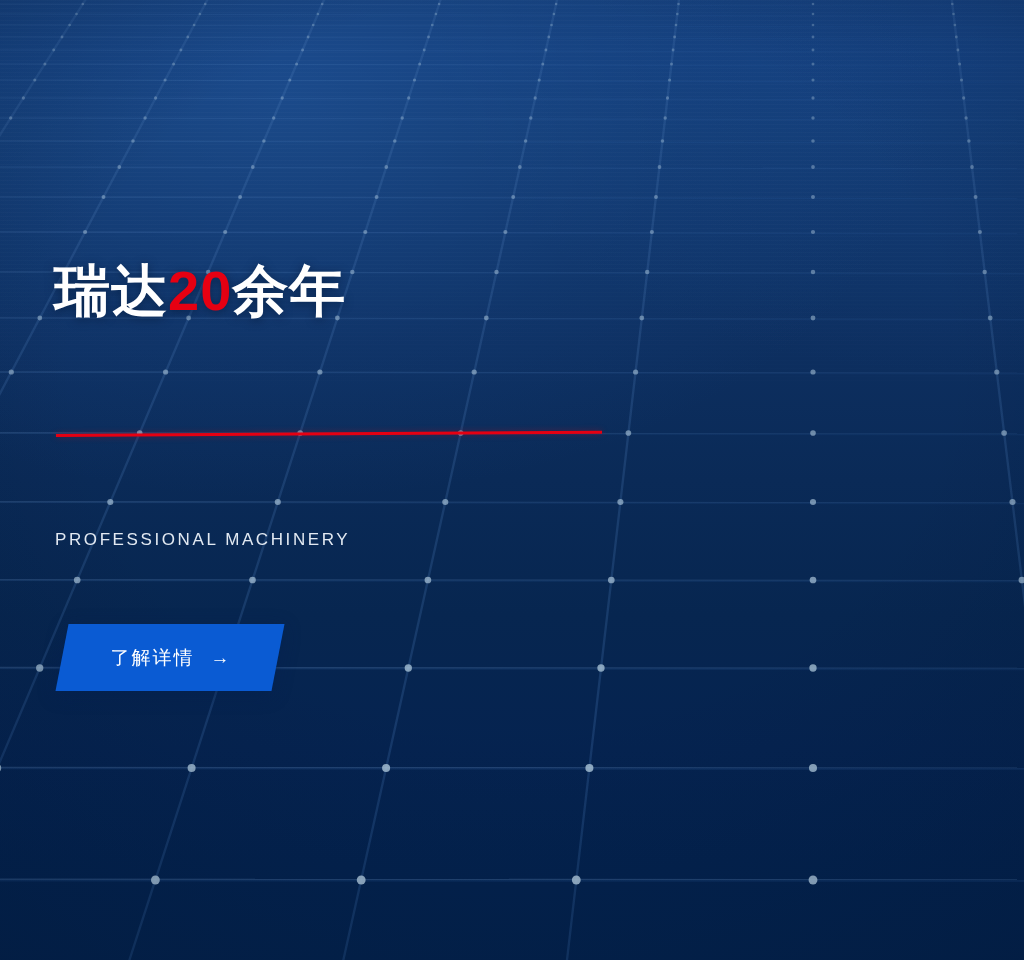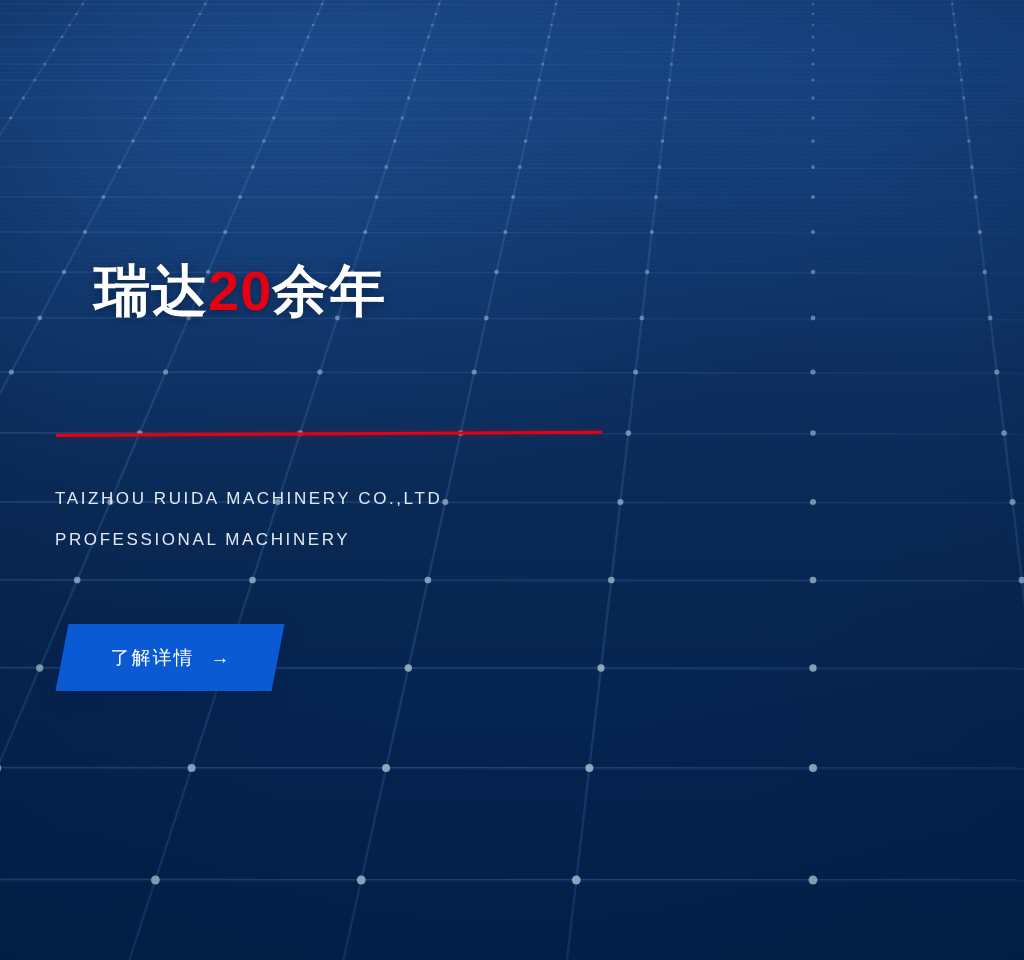--- a/index.html
+++ b/index.html
@@ -78,21 +78,21 @@
     margin: 0;
     padding: 0;
     font-size: 56px;
     font-weight: bold;
     line-height: 86px;
     color: #ffffff;
     letter-spacing: 1px;
     text-shadow: 0 2px 10px rgba(2,20,48,0.55);
     white-space: nowrap;
   }
-  .headline .line { display: block; margin-left: 40px; }
+  .headline .line { display: block; }
   .hl-accent { color: #e60012; }
 
   .rule {
     position: absolute;
     left: 56px;
     top: 434px;
     width: 546px;
     height: 3px;
     background: #e60012;
     transform: rotate(-0.35deg);
@@ -370,21 +370,20 @@
   <div class="bg-vignette"></div>
 
   <div class="content">
 
     <h1 class="headline">
       <span class="line"><span>瑞达</span><span class="hl-accent">20</span><span>余年</span></span>
     </h1>
 
     <div class="rule"></div>
 
-    <p class="subtitle sub-1">TAIZHOU RUIDA MACHINERY CO.,LTD</p>
     <p class="subtitle sub-2">PROFESSIONAL MACHINERY</p>
 
     <button class="cta">
       <span class="cta-inner">
         <span class="cta-label">了解详情</span>
         <span class="cta-arrow">→</span>
       </span>
     </button>
 
   </div>

